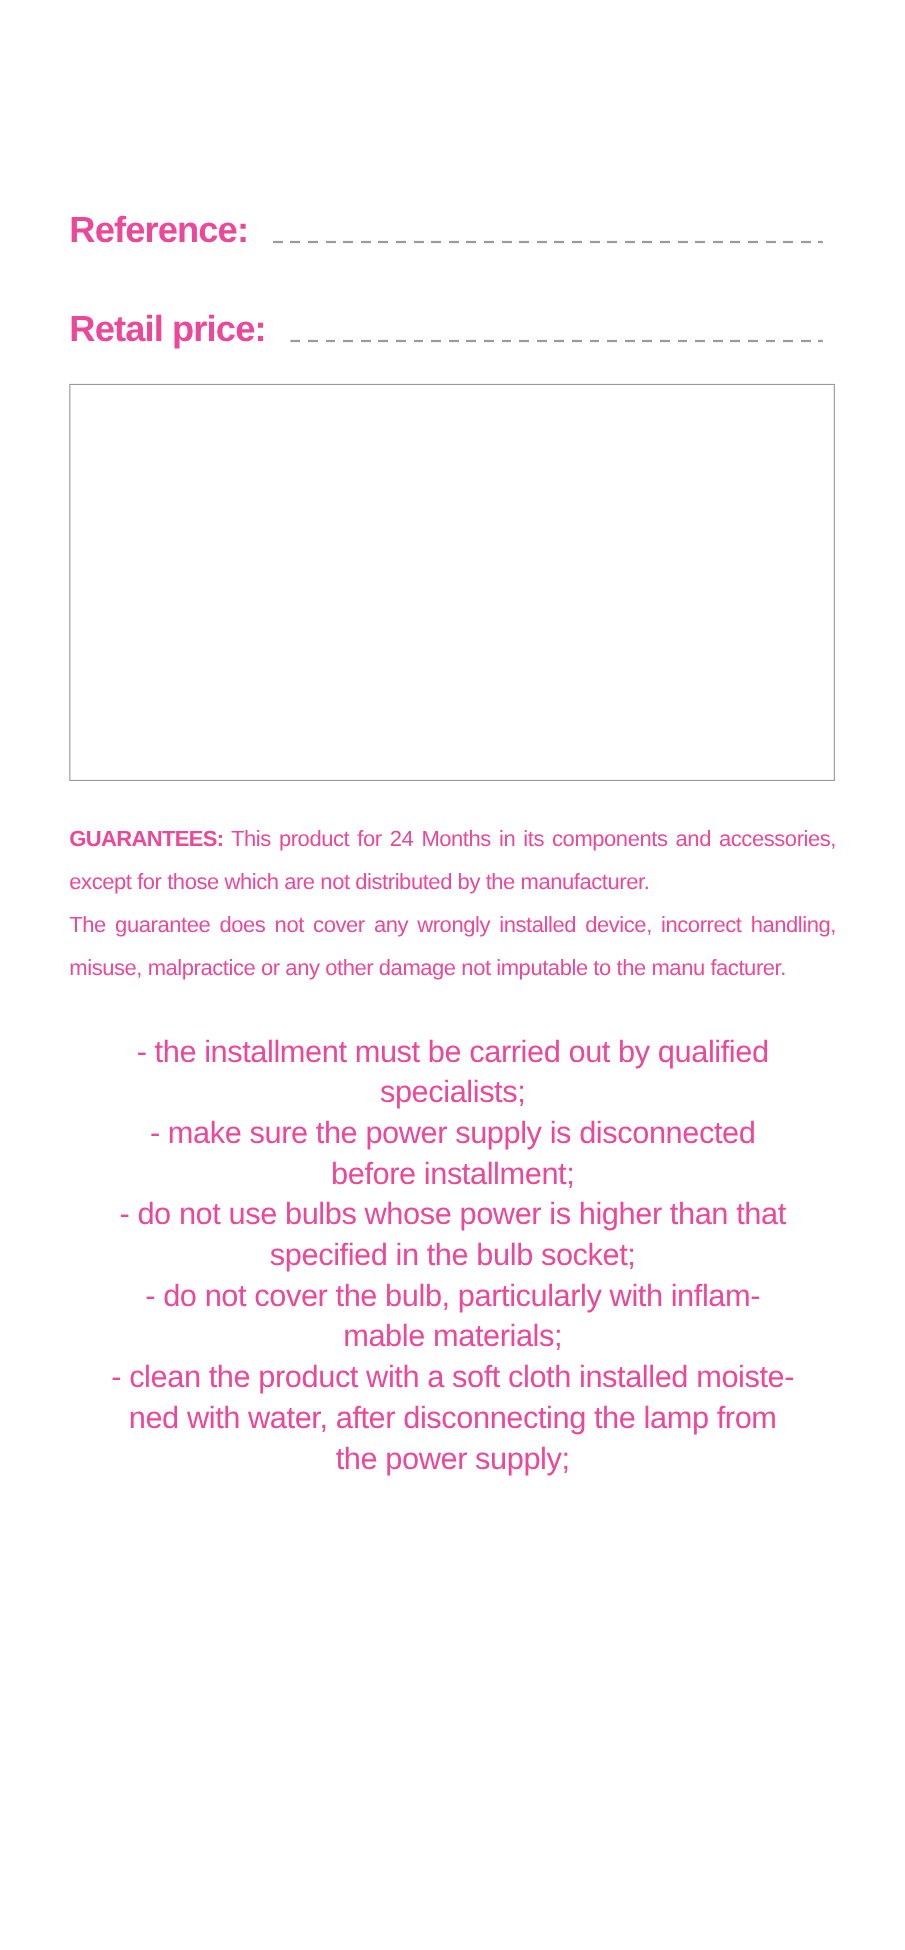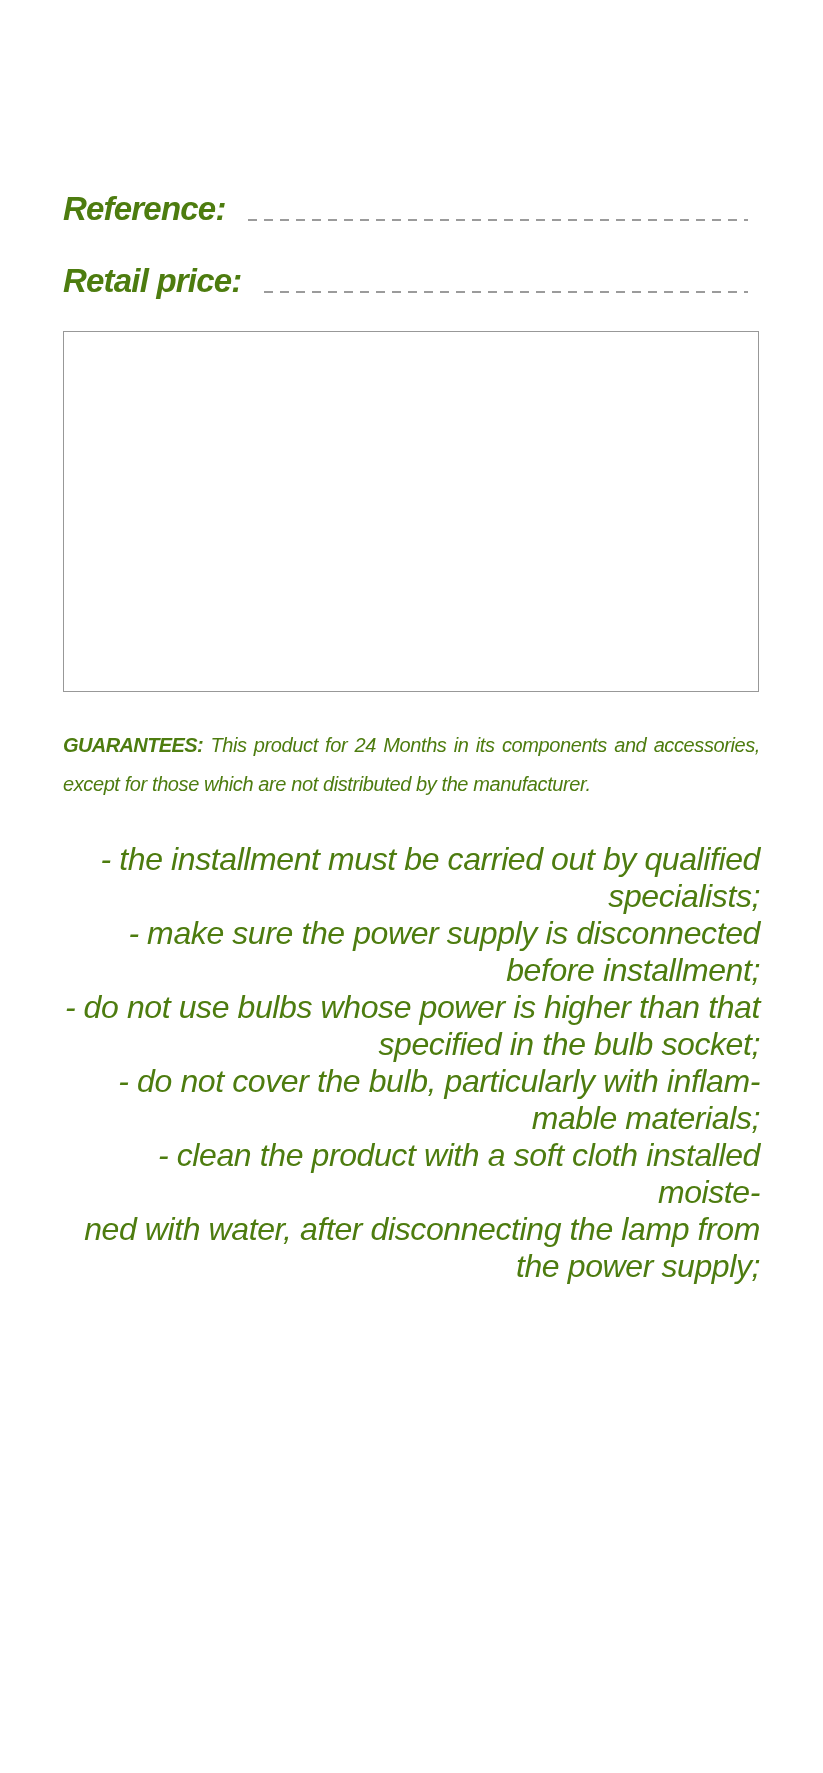--- a/index.html
+++ b/index.html
@@ -2,41 +2,40 @@
 <html><head>
 <meta charset="utf-8">
 <style>
   html, body { margin: 0; padding: 0; background: #ffffff; }
 
   .page {
     position: relative;
     width: 823px;
     height: 1351px;
     background: #ffffff;
-    color: #4d7c0f;
+    color: #ec4899;
     font-family: "Liberation Sans", "DejaVu Sans", sans-serif;
     overflow: hidden;
-    font-style: italic;
   }
 
   .content {
     position: absolute;
     left: 63px;
     top: 0;
     width: 697px;
   }
 
   
   .field-row {
     display: flex;
     align-items: flex-end;
     width: 685px;
   }
   .field-row.reference { margin-top: 190px; }
-  .field-row.retail    { margin-top: 34px; }
+  .field-row.retail    { margin-top: 52px; }
 
   .field-label {
     font-weight: bold;
     font-size: 33px;
     line-height: 38px;
     letter-spacing: -0.8px;
     white-space: nowrap;
   }
   .dash-line {
     flex: 1;
@@ -76,25 +75,25 @@
   
   .recommends { margin-top: 37px; }
   .rec-heading {
     margin: 0 0 0 5px;
     font-weight: bold;
     font-size: 28px;
     line-height: 38px;
     letter-spacing: -0.5px;
   }
   .rec-item {
-    font-size: 32px;
+    font-size: 28px;
     line-height: 37px;
     letter-spacing: -0.4px;
     white-space: pre-line;
-    text-align: right;
+    text-align: center;
   }
 
   
   .ce-mark {
     position: absolute;
     right: 51px;
     top: 1698px;
     width: 72px;
     height: 58px;
   }
@@ -114,20 +113,21 @@
     <div class="field-row retail">
       <span class="field-label">Retail price:</span>
       <div class="dash-line"></div>
     </div>
 
 
     <div class="seal-box"></div>
 
     <section class="guarantees">
       <p class="para"><b>GUARANTEES:</b> <span>This product for 24 Months in its components and accessories, except for those which are not distributed by the manufacturer.</span></p>
+      <p class="para">The guarantee does not cover any wrongly installed device, incorrect handling, misuse,  malpractice or any other damage not imputable to the manu facturer.</p>
     </section>
 
     <section class="recommends">
       <div class="rec-item">- the installment must be carried out by qualified
 specialists;</div>
       <div class="rec-item">- make sure the power supply is disconnected
 before installment;</div>
       <div class="rec-item">- do not use bulbs whose power is higher than that
 specified  in the bulb socket;</div>
       <div class="rec-item">- do not cover the bulb, particularly with inflam-

